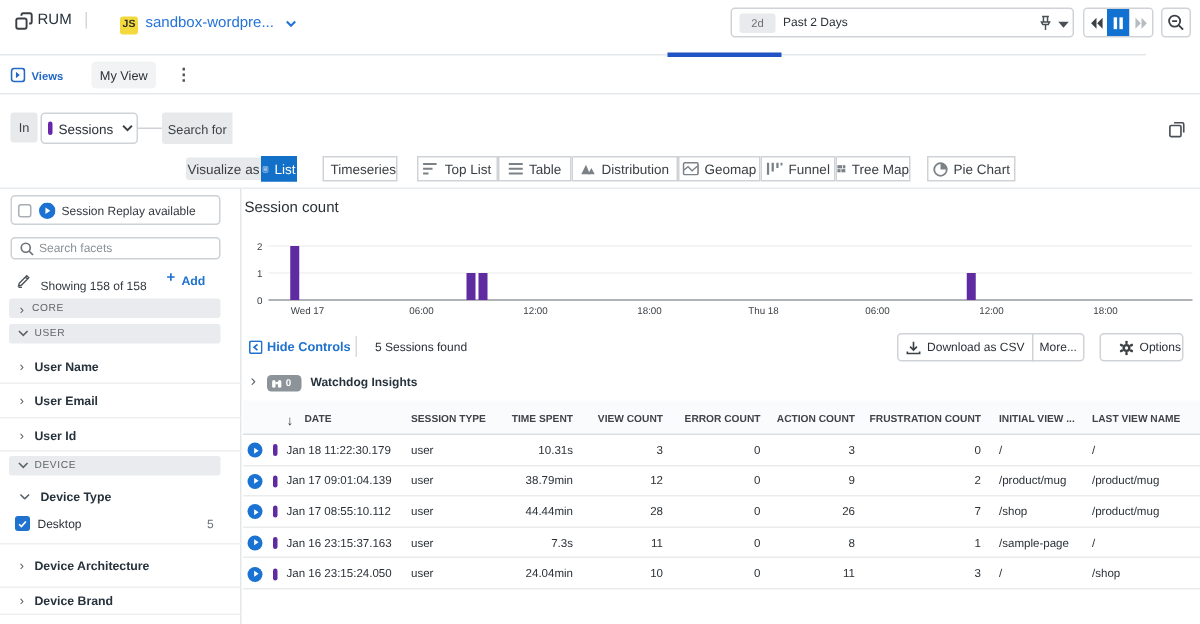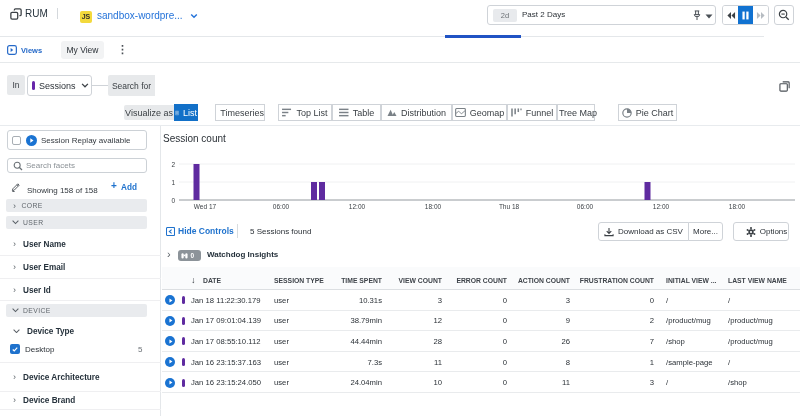--- a/index.html
+++ b/index.html
@@ -207,21 +207,21 @@
         </svg>
       Geomap</div>
     <div class="vizbtn" style="left:507px;width:50px;">
       <svg width="11" height="9" viewBox="0 0 12 10">
           <line x1="1" y1="0.5" x2="1" y2="9.5" stroke="#7a8187" stroke-width="1.7"></line>
           <line x1="4.5" y1="0.5" x2="4.5" y2="7" stroke="#7a8187" stroke-width="1.7"></line>
           <line x1="8" y1="0.5" x2="8" y2="4.5" stroke="#7a8187" stroke-width="1.7"></line>
           <line x1="11" y1="0.5" x2="11" y2="2.5" stroke="#7a8187" stroke-width="1.4"></line>
         </svg>
       Funnel</div>
-    <div class="vizbtn" style="left:557px;width:38px;justify-content:center;">
+    <div class="vizbtn" style="left:557px;width:50px;justify-content:center;">
       <svg width="10" height="9" viewBox="0 0 11 10">
           <rect x="0.5" y="0.5" width="6" height="4" fill="#7a8187"></rect>
           <rect x="7.5" y="0.5" width="3" height="4" fill="#7a8187"></rect>
           <rect x="0.5" y="5.5" width="4" height="4" fill="#7a8187"></rect>
           <rect x="5.5" y="5.5" width="5" height="4" fill="#7a8187"></rect>
         </svg>
       Tree Map</div>
     <div class="vizbtn" style="left:618px;width:59px;">
       <svg width="10" height="10" viewBox="0 0 11 11">
           <circle cx="5.5" cy="5.5" r="4.6" fill="none" stroke="#7a8187" stroke-width="1.3"></circle>

